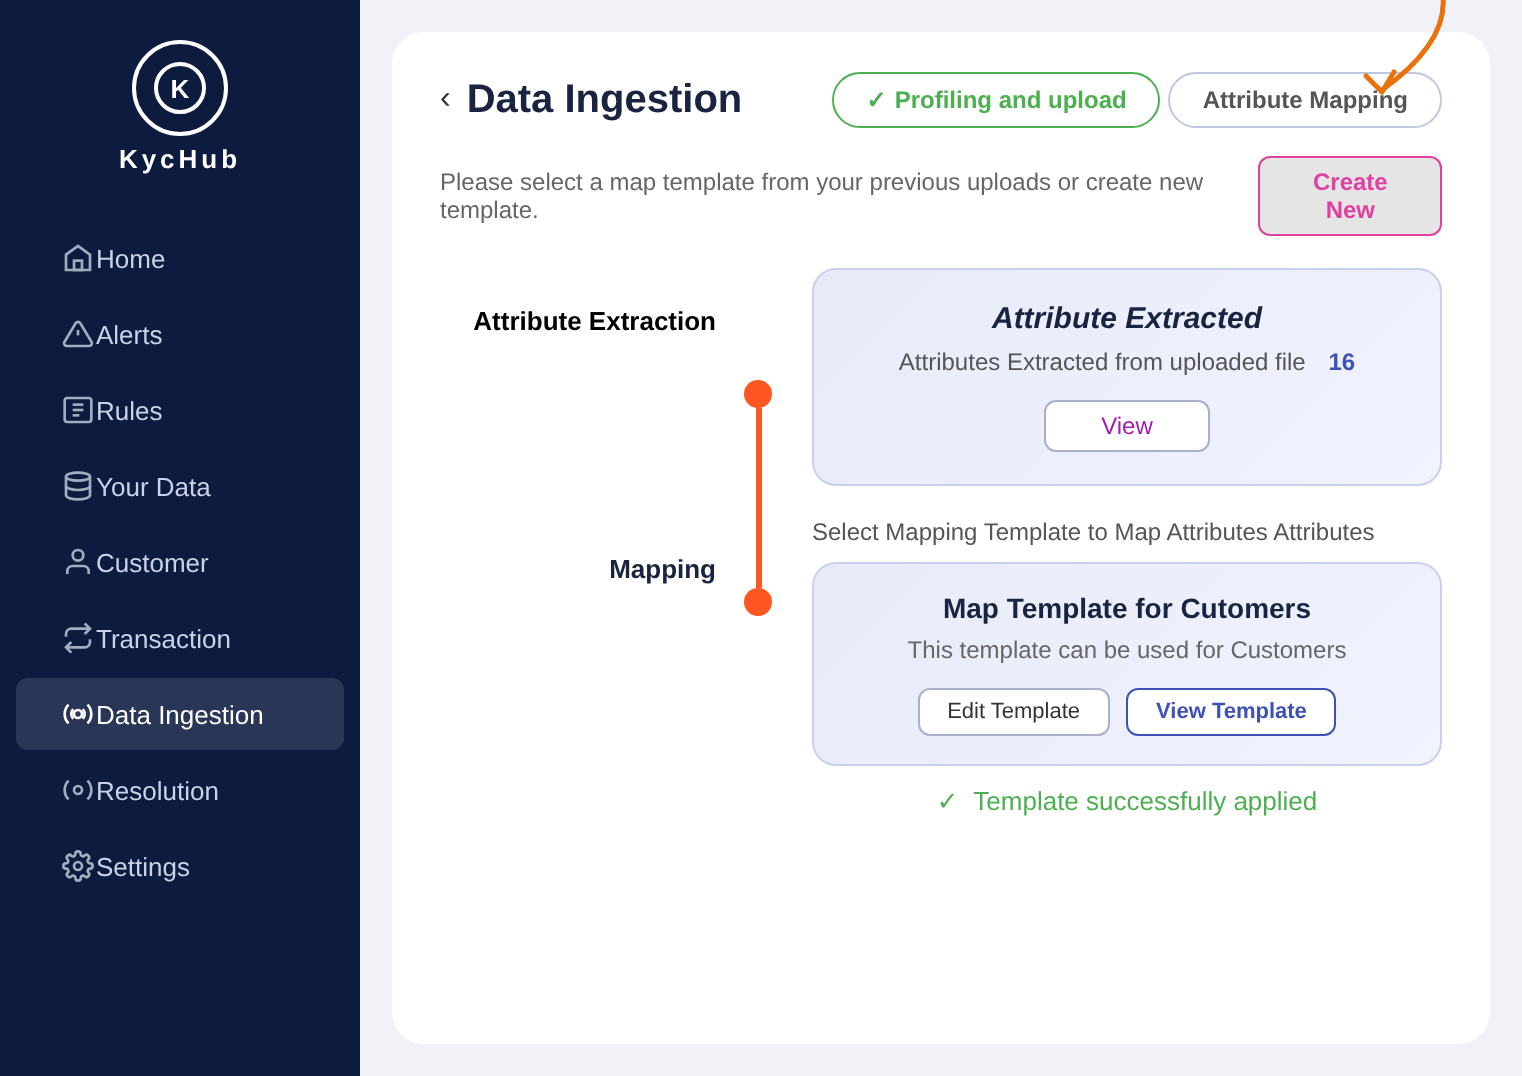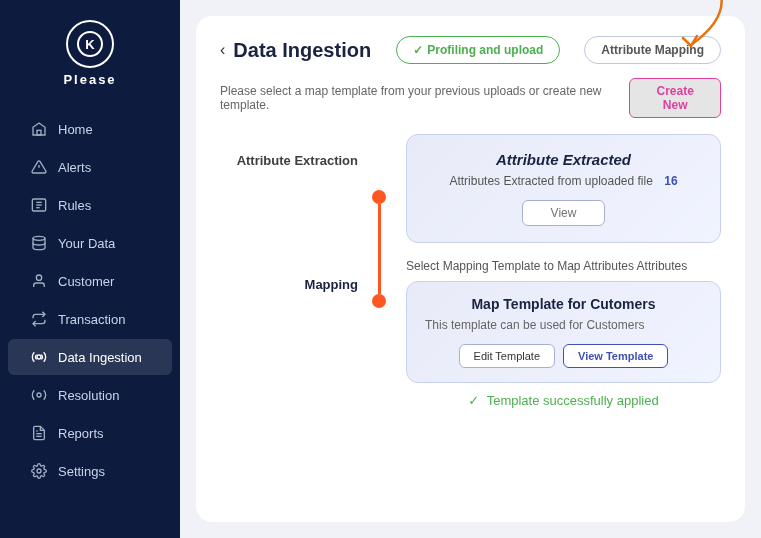--- a/index.html
+++ b/index.html
@@ -47,21 +47,20 @@
     }
     .nav-items {
       width: 100%;
       display: flex;
       flex-direction: column;
       gap: 2px;
     }
     .nav-item {
       display: flex;
       align-items: center;
-      gap: 10px;
       padding: 9px 22px;
       cursor: pointer;
       color: #a0aec0;
       font-size: 13px;
       border-radius: 6px;
       margin: 0 8px;
       transition: background 0.15s;
     }
     .nav-item.active {
       background: rgba(255,255,255,0.12);
@@ -128,21 +127,21 @@
       font-size: 16px;
       padding: 0;
     }
     .page-title {
       font-size: 20px;
       font-weight: 700;
       color: #1a2340;
     }
     .header-tabs {
       display: flex;
-      gap: 24px;
+      gap: 4px;
     }
     .tab-btn {
       padding: 6px 16px;
       border-radius: 20px;
       font-size: 12px;
       font-weight: 600;
       cursor: pointer;
       border: 1.5px solid;
     }
     .tab-btn.active {
@@ -204,21 +203,21 @@
       color: #3f51b5;
       font-weight: 600;
     }
     .view-btn {
       display: block;
       margin: 0 auto;
       padding: 5px 28px;
       border: 1.5px solid #aab0cc;
       border-radius: 6px;
       background: #fff;
-      color: #737373;
+      color: #a21caf;
       font-size: 12px;
       cursor: pointer;
     }
 
     
     .map-card {
       background: linear-gradient(135deg, #e8eaf8 0%, #f0f4ff 100%);
       border: 1.5px solid #c8d0f0;
       border-radius: 12px;
       padding: 14px 18px;
@@ -226,20 +225,21 @@
     .map-card-title {
       font-size: 14px;
       font-weight: 700;
       color: #1a2340;
       text-align: center;
       margin-bottom: 6px;
     }
     .map-card-desc {
       font-size: 12px;
       color: #666;
+      text-align: center;
       margin-bottom: 12px;
     }
     .map-card-actions {
       display: flex;
       justify-content: center;
       gap: 8px;
     }
     .edit-template-btn {
       padding: 5px 14px;
       border: 1.5px solid #aab0cc;
@@ -274,21 +274,21 @@
 <body>
 
 <div class="sidebar">
   <div class="logo-area">
     <div class="logo-circle">
       <svg width="28" height="28" viewBox="0 0 28 28" fill="none" xmlns="http://www.w3.org/2000/svg">
         <circle cx="14" cy="14" r="12" stroke="white" stroke-width="2" fill="none"></circle>
         <text x="14" y="19" text-anchor="middle" fill="white" font-size="13" font-weight="bold">K</text>
       </svg>
     </div>
-    <span class="logo-text">Please</span>
+    <span class="logo-text">KycHub</span>
   </div>
 
   <div class="nav-items">
 
     <div class="nav-item">
       <span class="icon">
         <svg width="16" height="16" viewBox="0 0 24 24" fill="none" stroke="#a0aec0" stroke-width="2">
             <path d="M3 9.5L12 3l9 6.5V21H3V9.5z"></path>
             <rect x="9" y="14" width="6" height="7" stroke="#a0aec0" stroke-width="2" fill="none"></rect>
           </svg>
@@ -366,32 +366,20 @@
     <div class="nav-item">
       <span class="icon">
         <svg width="16" height="16" viewBox="0 0 24 24" fill="none" stroke="#a0aec0" stroke-width="2">
             <circle cx="12" cy="12" r="3"></circle>
             <path d="M19.07 4.93a10 10 0 0 1 0 14.14M4.93 4.93a10 10 0 0 0 0 14.14"></path>
           </svg>
       </span>
       <span class="label">Resolution</span>
     </div>
 
-    <div class="nav-item">
-      <span class="icon">
-        <svg width="16" height="16" viewBox="0 0 24 24" fill="none" stroke="#a0aec0" stroke-width="2">
-            <path d="M14 2H6a2 2 0 0 0-2 2v16a2 2 0 0 0 2 2h12a2 2 0 0 0 2-2V8z"></path>
-            <polyline points="14 2 14 8 20 8"></polyline>
-            <line x1="16" y1="13" x2="8" y2="13"></line>
-            <line x1="16" y1="17" x2="8" y2="17"></line>
-            <polyline points="10 9 9 9 8 9"></polyline>
-          </svg>
-      </span>
-      <span class="label">Reports</span>
-    </div>
 
     <div class="nav-item">
       <span class="icon">
         <svg width="16" height="16" viewBox="0 0 24 24" fill="none" stroke="#a0aec0" stroke-width="2">
             <circle cx="12" cy="12" r="3"></circle>
             <path d="M19.4 15a1.65 1.65 0 0 0 .33 1.82l.06.06a2 2 0 0 1-2.83 2.83l-.06-.06a1.65 1.65 0 0 0-1.82-.33 1.65 1.65 0 0 0-1 1.51V21a2 2 0 0 1-4 0v-.09A1.65 1.65 0 0 0 9 19.4a1.65 1.65 0 0 0-1.82.33l-.06.06a2 2 0 0 1-2.83-2.83l.06-.06A1.65 1.65 0 0 0 4.68 15a1.65 1.65 0 0 0-1.51-1H3a2 2 0 0 1 0-4h.09A1.65 1.65 0 0 0 4.6 9a1.65 1.65 0 0 0-.33-1.82l-.06-.06a2 2 0 0 1 2.83-2.83l.06.06A1.65 1.65 0 0 0 9 4.68a1.65 1.65 0 0 0 1-1.51V3a2 2 0 0 1 4 0v.09a1.65 1.65 0 0 0 1 1.51 1.65 1.65 0 0 0 1.82-.33l.06-.06a2 2 0 0 1 2.83 2.83l-.06.06A1.65 1.65 0 0 0 19.4 9a1.65 1.65 0 0 0 1.51 1H21a2 2 0 0 1 0 4h-.09a1.65 1.65 0 0 0-1.51 1z"></path>
           </svg>
       </span>
       <span class="label">Settings</span>
     </div>
@@ -427,21 +415,21 @@
 
     <div class="sub-header">
       <span class="sub-header-text">Please select a map template from your previous uploads or create new template.</span>
       <button class="create-new-btn">Create New</button>
     </div>
 
     <div style="display:flex; flex-direction:row; align-items:flex-start; padding-left:8px;">
 
       <div style="display:flex; flex-direction:column; min-width:140px; padding-right:10px;">
         <div style="height: 52px; display:flex; align-items:center; justify-content:flex-end;">
-          <span style="font-size:13px; font-weight:700; color:#404040; text-align:right;">Attribute Extraction</span>
+          <span style="font-size:13px; font-weight:700; color:#000000; text-align:right;">Attribute Extraction</span>
         </div>
         <div style="height: 80px;"></div>
         <div style="height: 36px; display:flex; align-items:center; justify-content:flex-end;">
           <span style="font-size:13px; font-weight:700; color:#1a2340; text-align:right;">Mapping</span>
         </div>
       </div>
 
       <div style="display:flex; flex-direction:column; align-items:center; min-width:22px; margin-right:0; padding-top:56px;">
         <div style="width:14px; height:14px; border-radius:50%; background:#ff5722; flex-shrink:0;"></div>
         <div style="width:3px; flex:1; background:#ff5722; min-height:90px;"></div>

